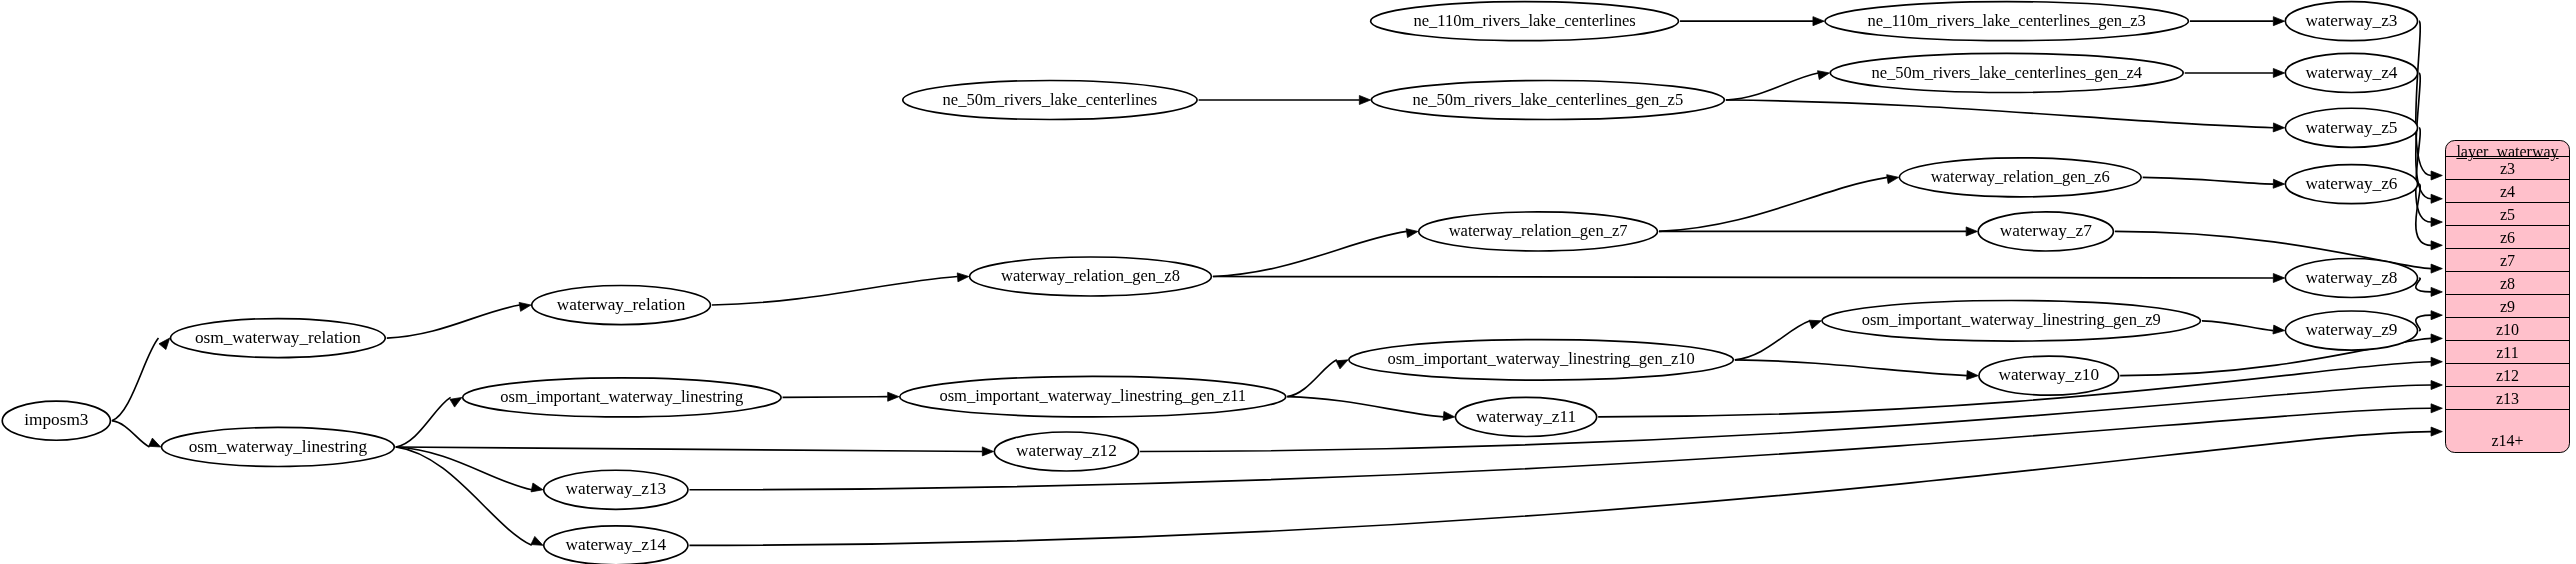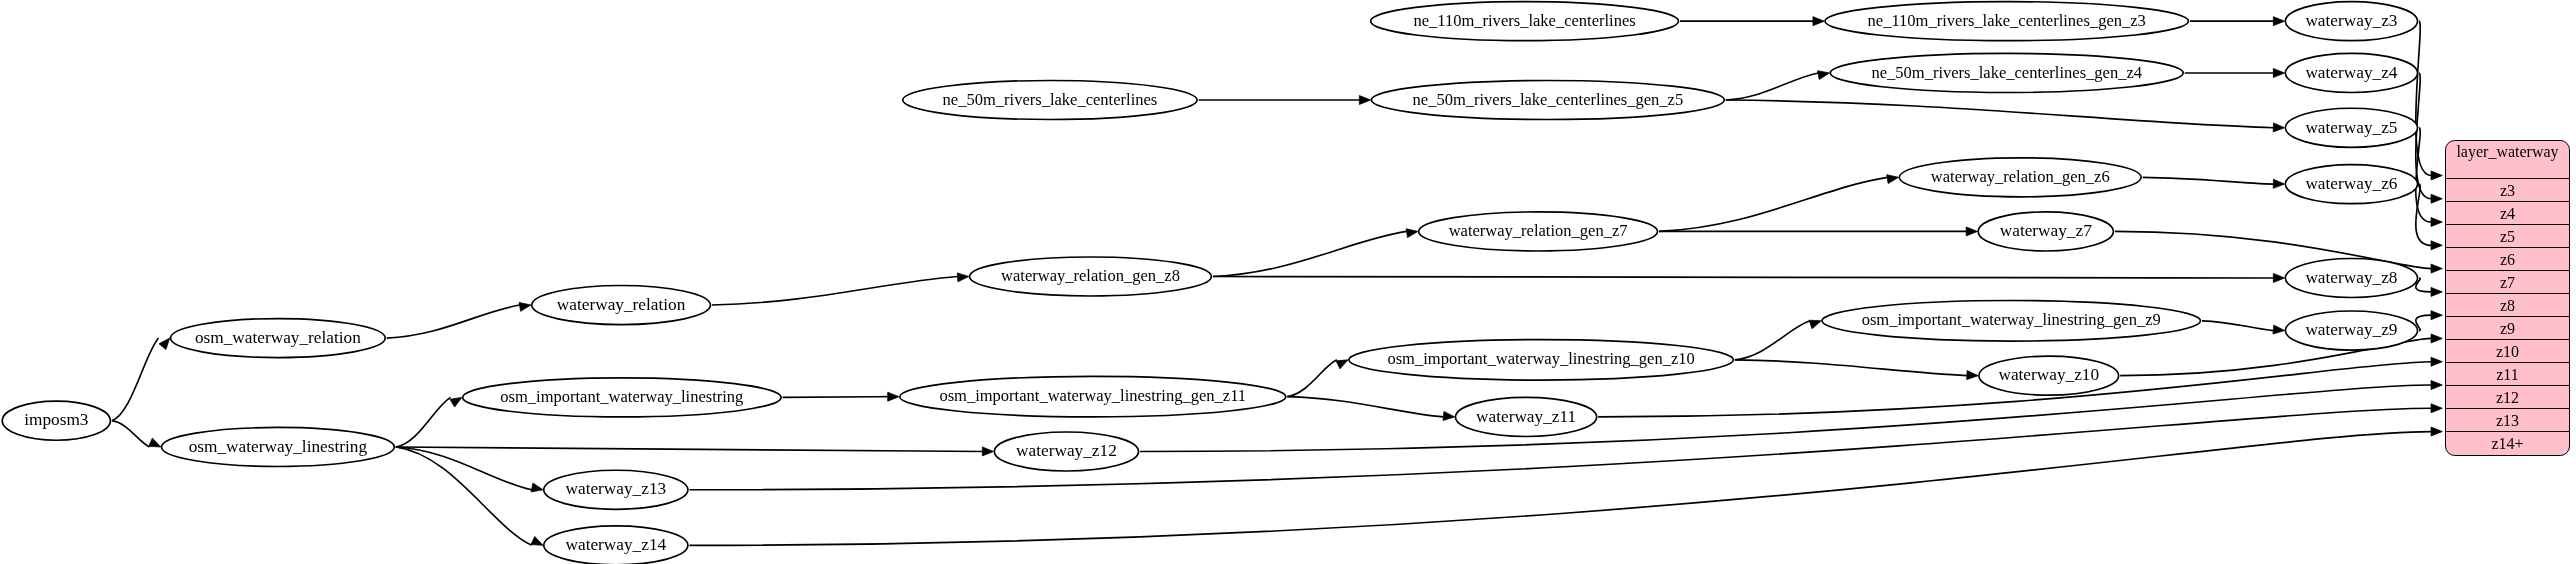--- a/index.html
+++ b/index.html
@@ -61,25 +61,27 @@
     height: 23px;
     line-height: 23px;
     text-align: center;
     font-size: 16px;
     color: #000000;
     border-bottom: 1.5px solid #000000;
     box-sizing: border-box;
     font-family: "Liberation Serif", "DejaVu Serif", serif;
   }
   #layer-table .tbl-row.header {
-    height: 38px;
+    height: 16px;
     line-height: 22.5px;
+    text-decoration: underline;
   }
   #layer-table .tbl-row.last {
     border-bottom: none;
+    margin-top: 19px;
   }
 </style>
 </head>
 <body>
 
 <div id="canvas">
 
   <svg id="graph-svg" viewBox="0 0 3430 752" xmlns="http://www.w3.org/2000/svg">
     <g id="edges-layer">
         <path d="M 149 560 C 175.04 551.2, 192.4 472, 211 450" class="edge-path"></path>

